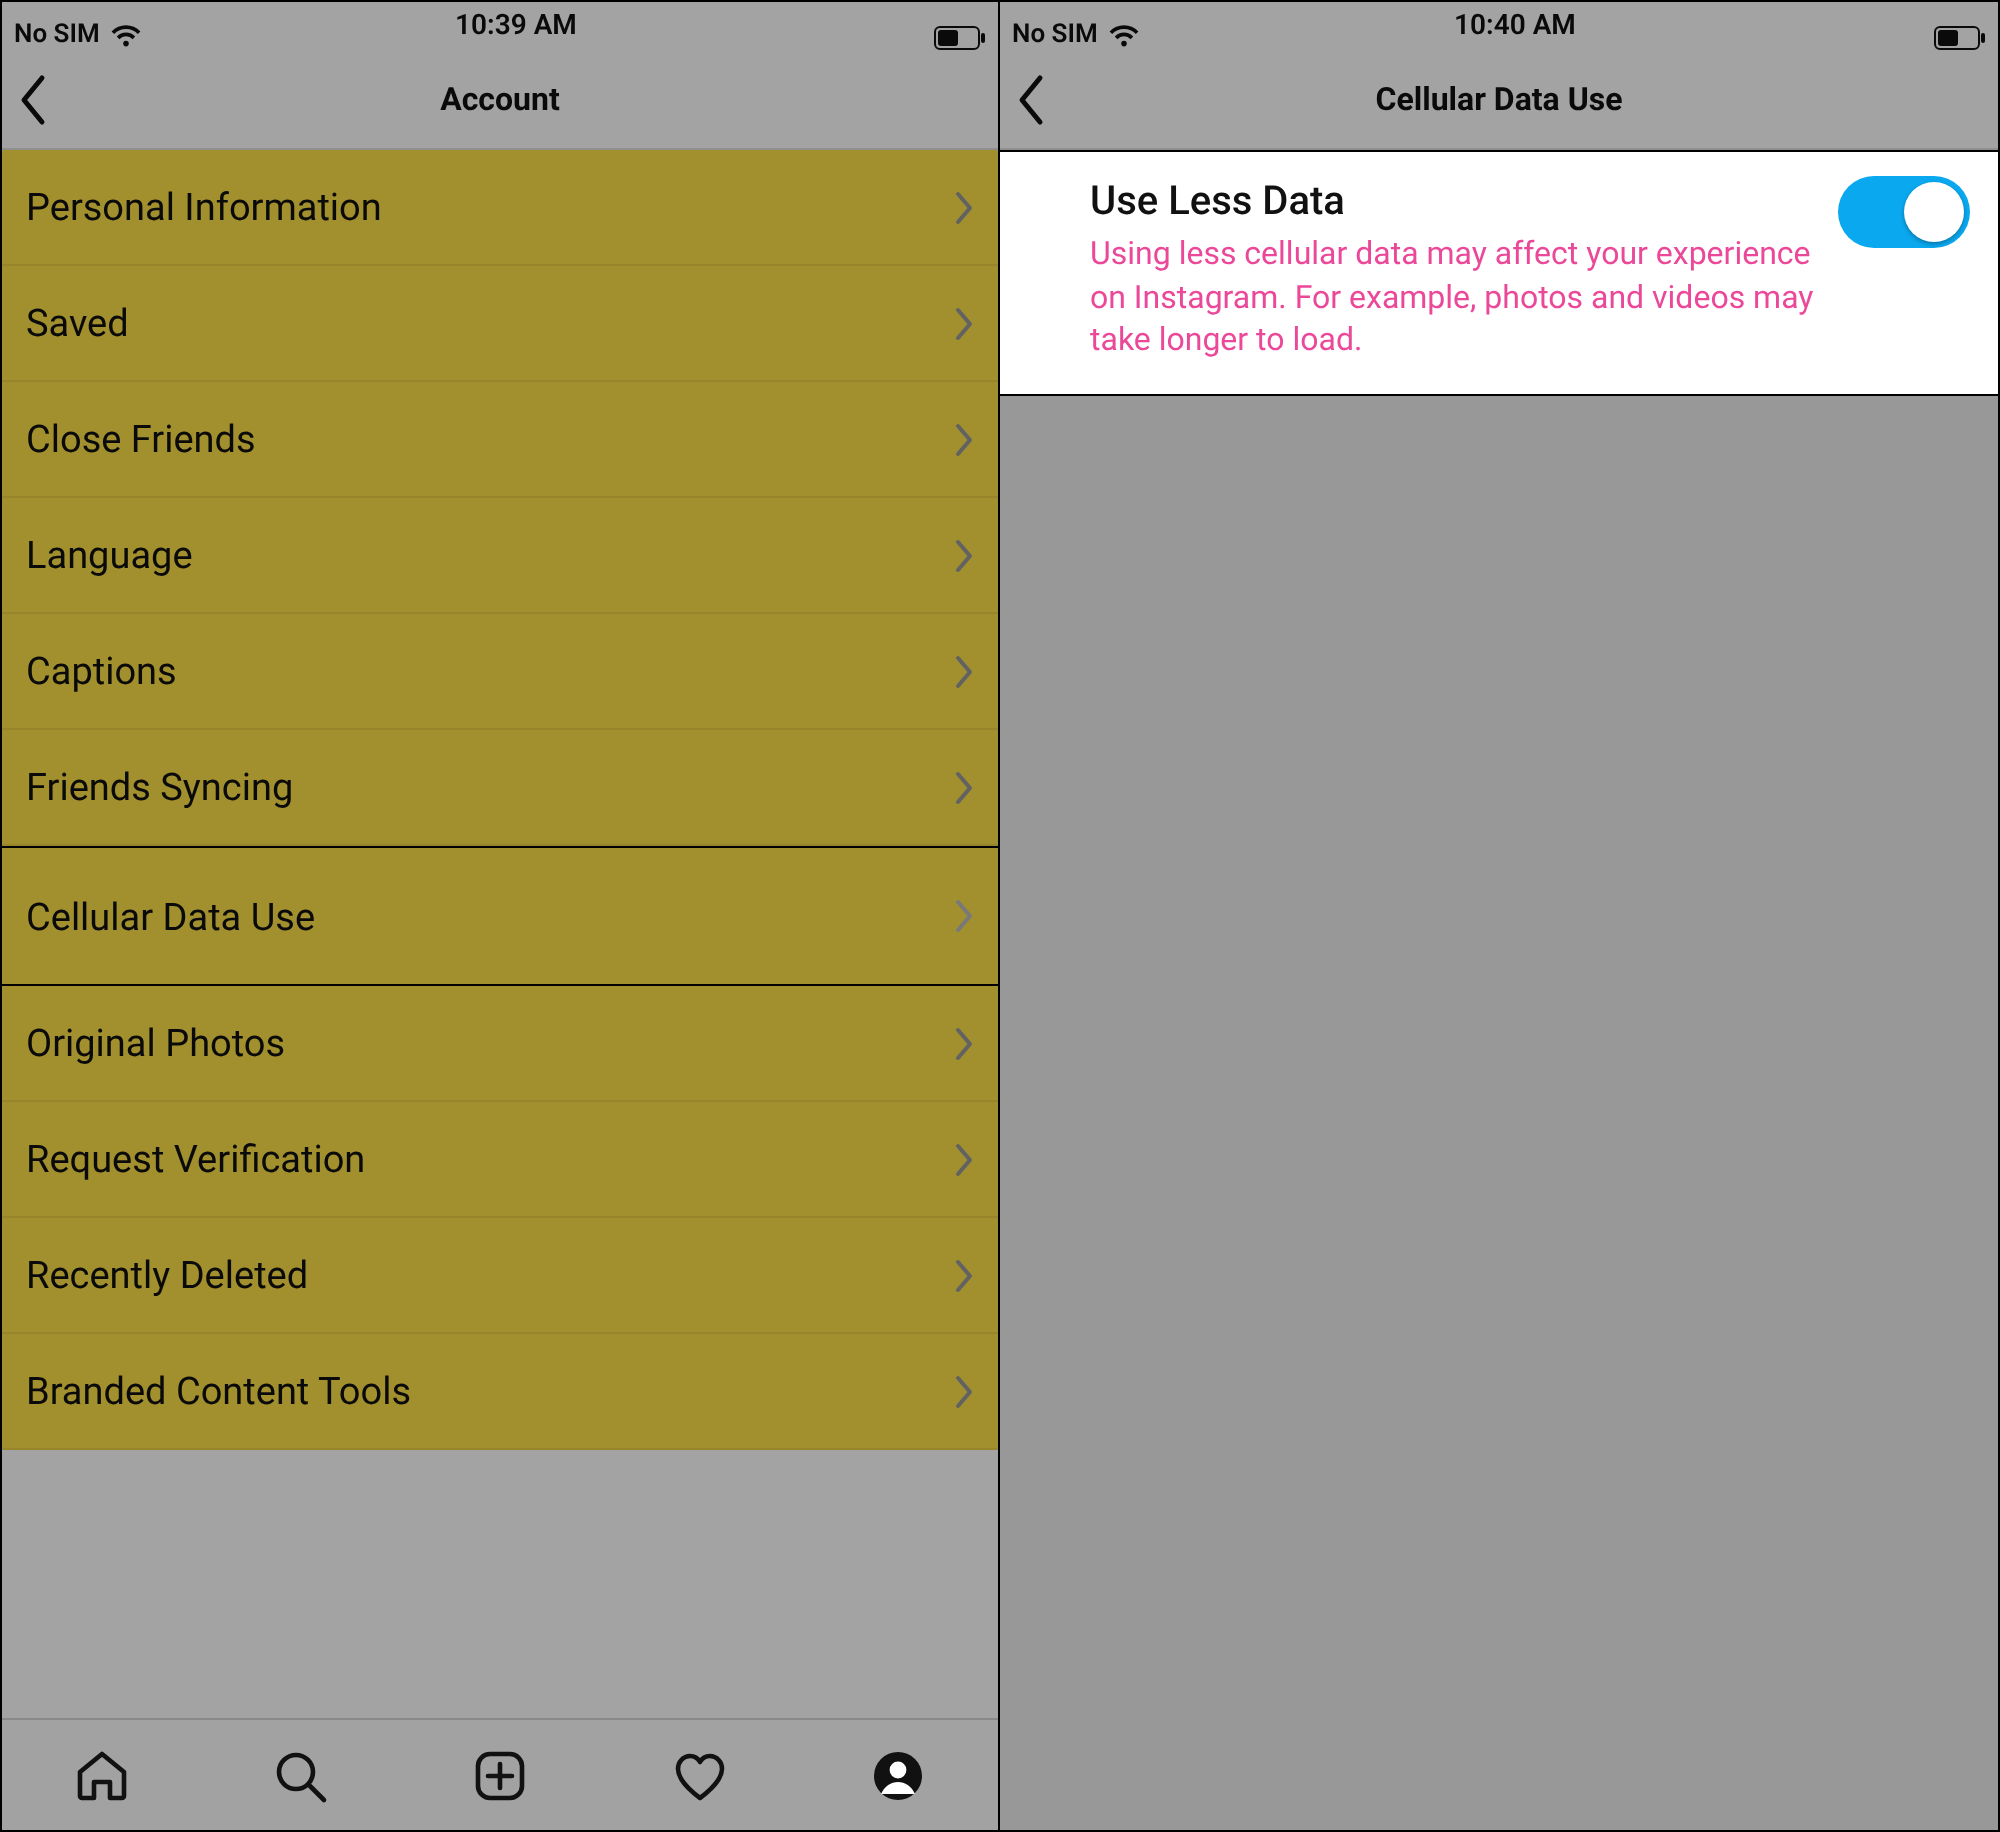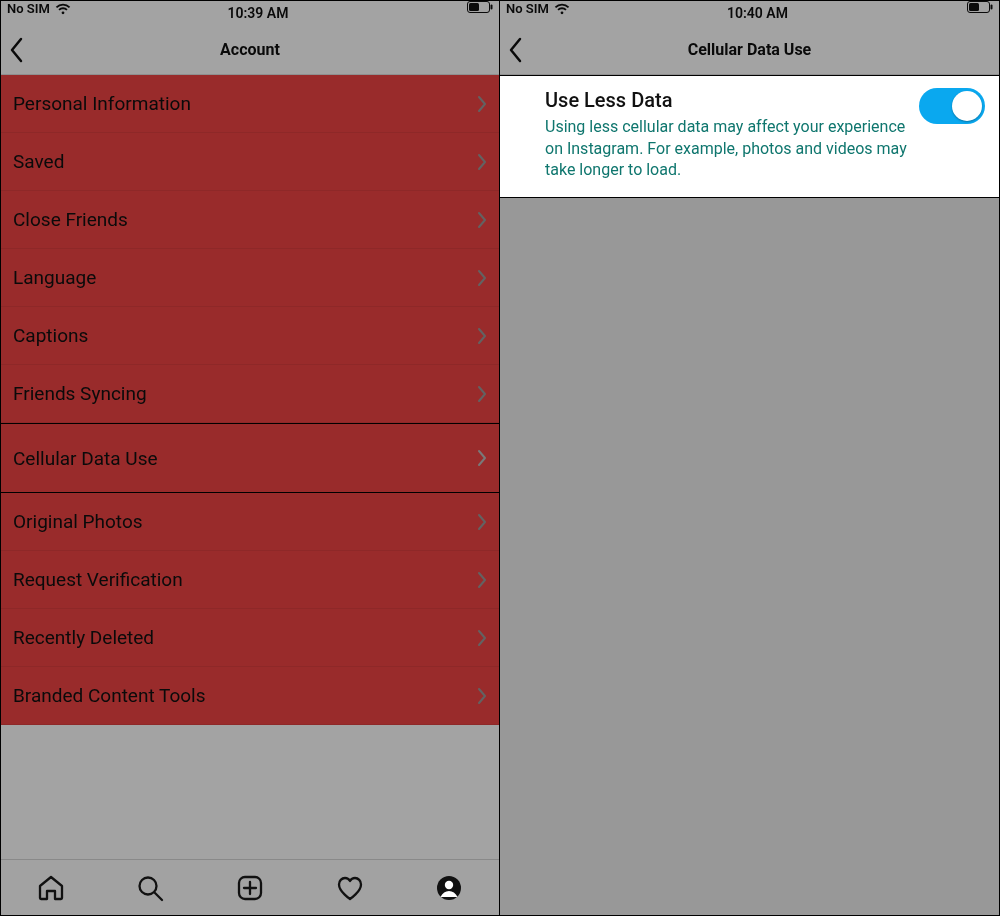--- a/index.html
+++ b/index.html
@@ -31,21 +31,21 @@
     content: "";
     position: absolute;
     inset: 0;
     background: rgba(0,0,0,.36);
     pointer-events: none;
     z-index: 40;
   }
 
   .status-bar {
     display: flex;
-    align-items: flex-start;
+    align-items: flex-end;
     justify-content: space-between;
     height: 24px;
     padding: 0 6px;
     font-size: 13px;
     font-weight: 600;
     color: #111;
     position: relative;
     z-index: 1;
   }
   .status-left { display: flex; align-items: center; gap: 5px; }
@@ -75,21 +75,21 @@
     position: relative;
     z-index: 1;
   }
   .row {
     display: flex; align-items: center; justify-content: space-between;
     height: 58px;
     padding: 0 12px;
     font-size: 19px;
     color: #111;
     border-bottom: 1px solid rgba(0,0,0,.07);
-    background: #ef4444;
+    background: #fde047;
   }
   .row .chev { color: #9a9a9a; display: flex; }
   .row.highlight {
     position: relative;
     z-index: 50; 
     border-top: 1px solid #000;
     border-bottom: 1px solid #000;
     height: 70px;
   }
 
@@ -112,21 +112,21 @@
   .detail-card {
     position: relative;
     z-index: 50;
     background: #fff;
     padding: 12px 14px 16px;
     border-top: 1px solid #000;
     border-bottom: 1px solid #000;
   }
   .detail-head { display: flex; align-items: flex-start; justify-content: space-between; gap: 10px; margin-left: 31px; }
   .detail-title { font-size: 20px; font-weight: 500; color: #111; margin-bottom: 4px; }
-  .detail-desc { font-size: 16px; color: #0f766e; line-height: 1.35; max-width: 380px; }
+  .detail-desc { font-size: 16px; color: #ec4899; line-height: 1.35; max-width: 380px; }
   .switch {
     width: 66px; height: 36px; border-radius: 18px; background: #0aa8ef;
     position: relative; flex: 0 0 auto;
   }
   .switch .thumb {
     position: absolute; right: 3px; top: 3px;
     width: 30px; height: 30px; border-radius: 50%; background: #fff;
     box-shadow: 0 1px 2px rgba(0,0,0,.3);
   }
   .fill-grey { position: relative; z-index: 1; flex: 1; background: #eee; }

